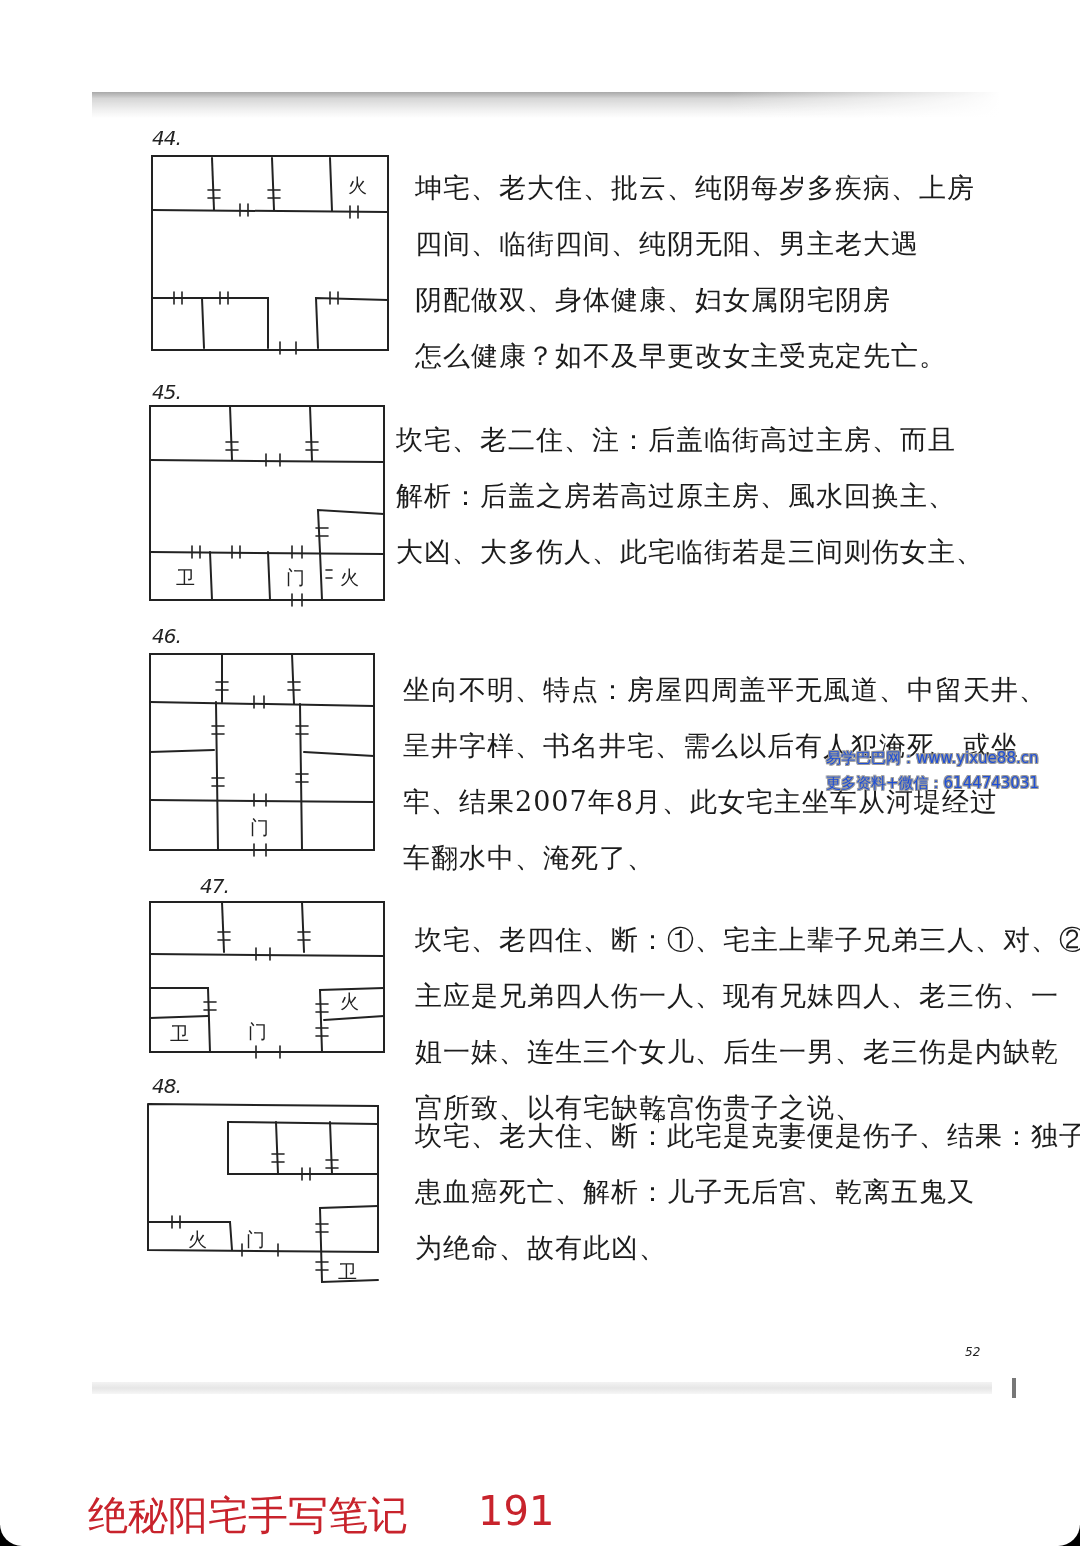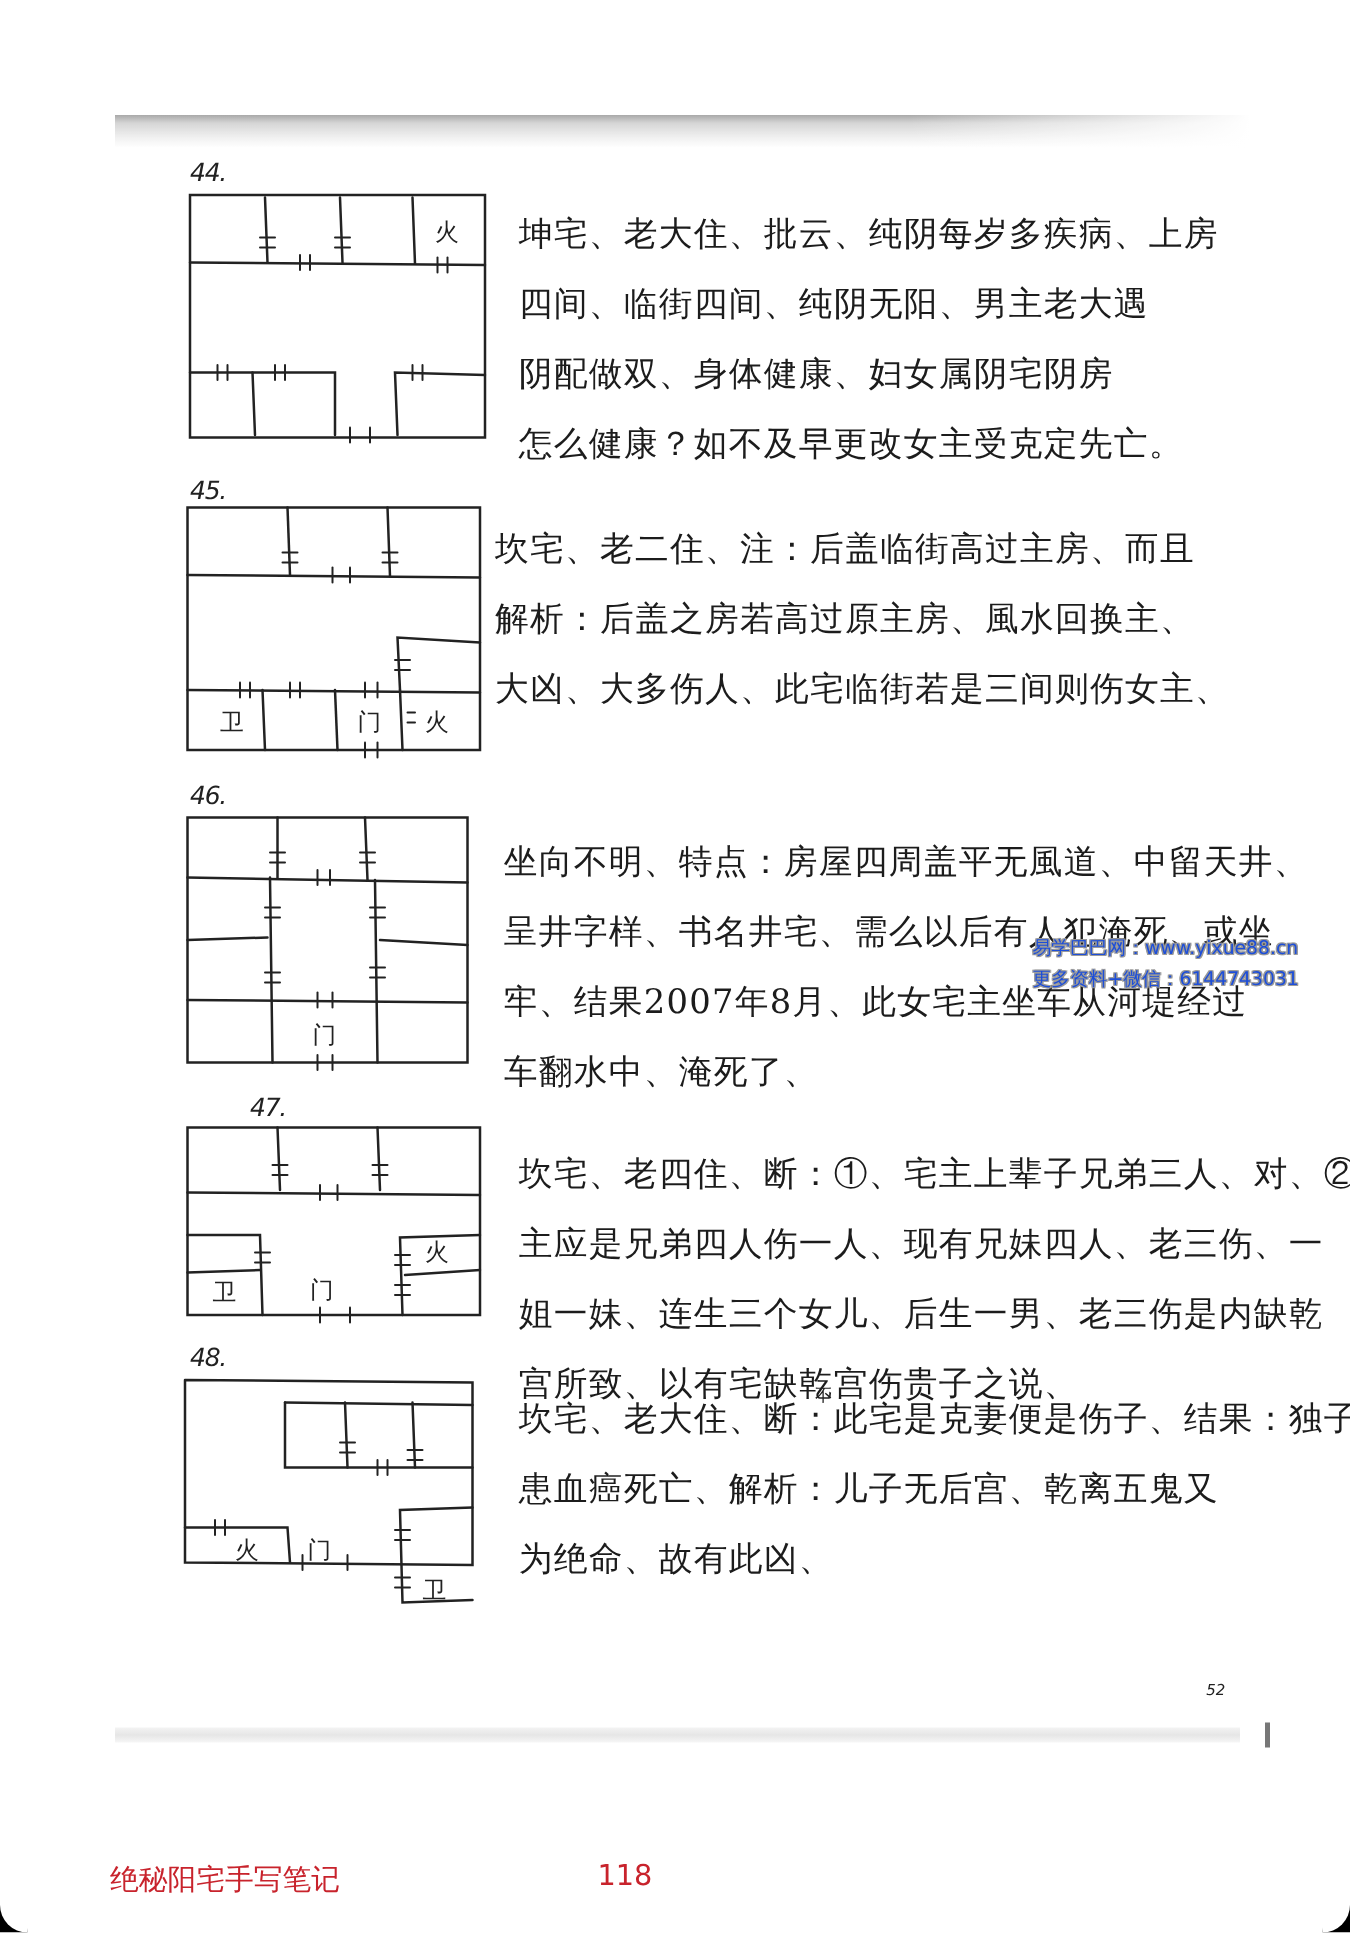--- a/index.html
+++ b/index.html
@@ -50,21 +50,21 @@
       -1px -1px 0 #9a9a9a, 1px -1px 0 #9a9a9a, -1px 1px 0 #9a9a9a, 1px 1px 0 #9a9a9a,
        0 -1px 0 #9a9a9a, 0 1px 0 #9a9a9a, -1px 0 0 #9a9a9a, 1px 0 0 #9a9a9a;
     white-space:nowrap;
   }
   .footer {
     position:absolute; left:0; top:1470px; width:1080px; height:76px;
     background:#ffffff;
   }
   .footer-left, .footer-mid, .footer-right {
     position:absolute; top:18px; font-family:"DejaVu Sans", sans-serif;
-    font-size:23px; color:#c8232c;
+    font-size:40px; color:#c8232c;
   }
   .footer-left { left:88px; }
   .footer-mid { left:478px; }
   .footer-right { left:640px; }
   .corner-left, .corner-right {
     position:absolute; bottom:0; width:22px; height:22px; background:#000;
   }
   .corner-left { left:0; border-top-right-radius:22px; }
   .corner-right { right:0; border-top-left-radius:22px; }
   .corner-left::after, .corner-right::after {
@@ -273,16 +273,16 @@
   <div>易学巴巴网：www.yixue88.cn</div>
   <div>更多资料+微信：6144743031</div>
 </div>
 
 <div class="page-number">52</div>
 <div class="scan-bottom-edge"></div>
 <div class="scan-bottom-mark"></div>
 
 <div class="footer">
   <div class="footer-left">绝秘阳宅手写笔记</div>
-  <div class="footer-mid">118</div>
+  <div class="footer-mid">191</div>
   <div class="corner-left"></div>
   <div class="corner-right"></div>
 </div>
 
 </body></html>

